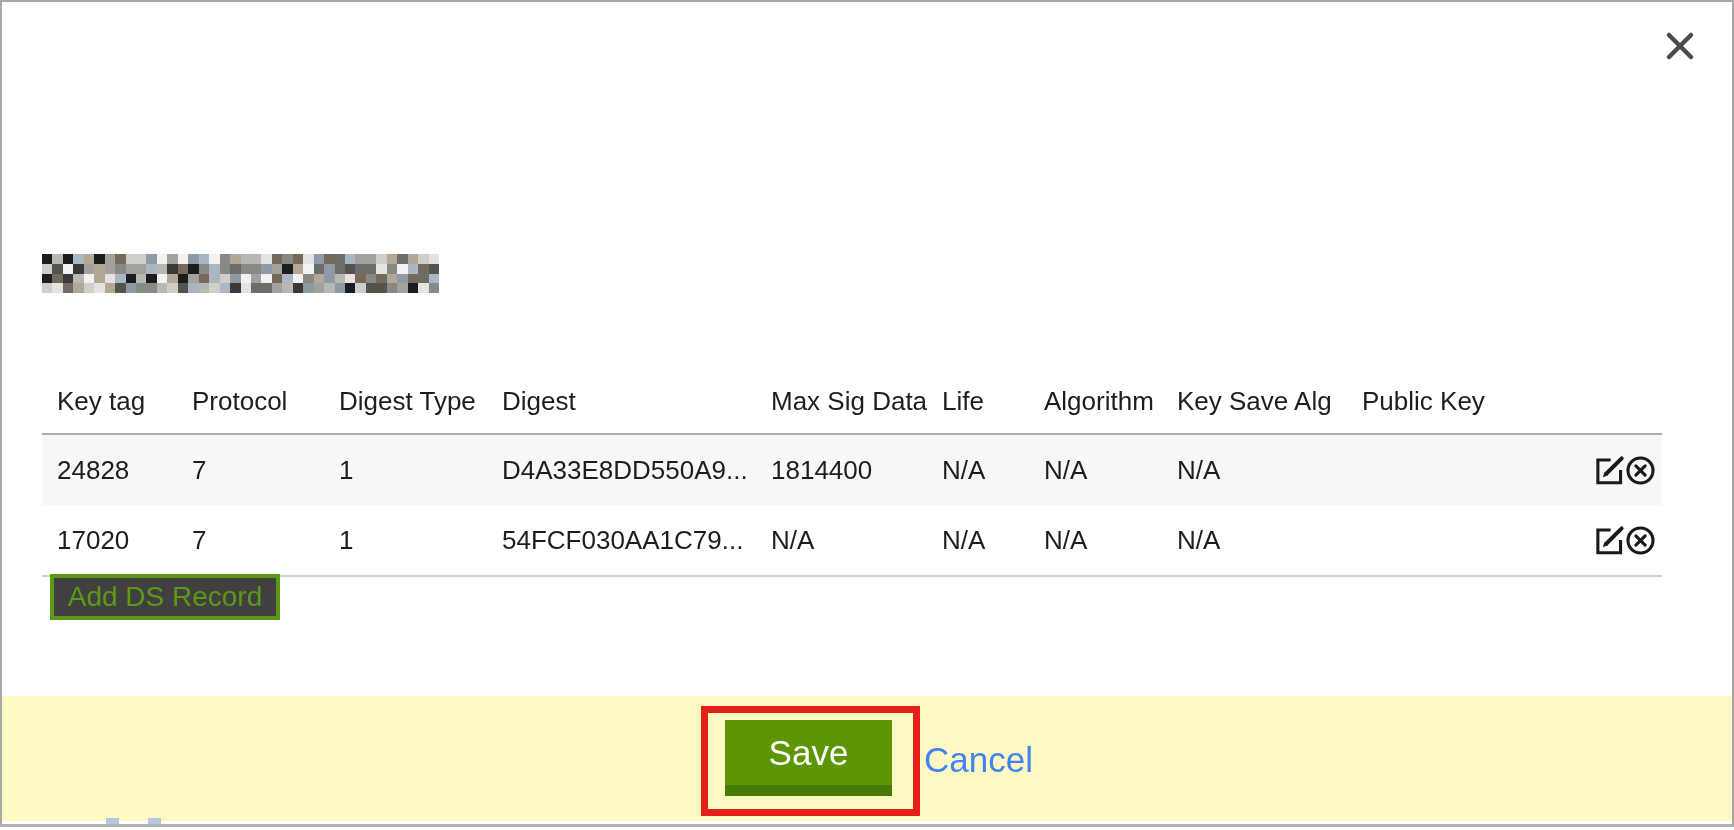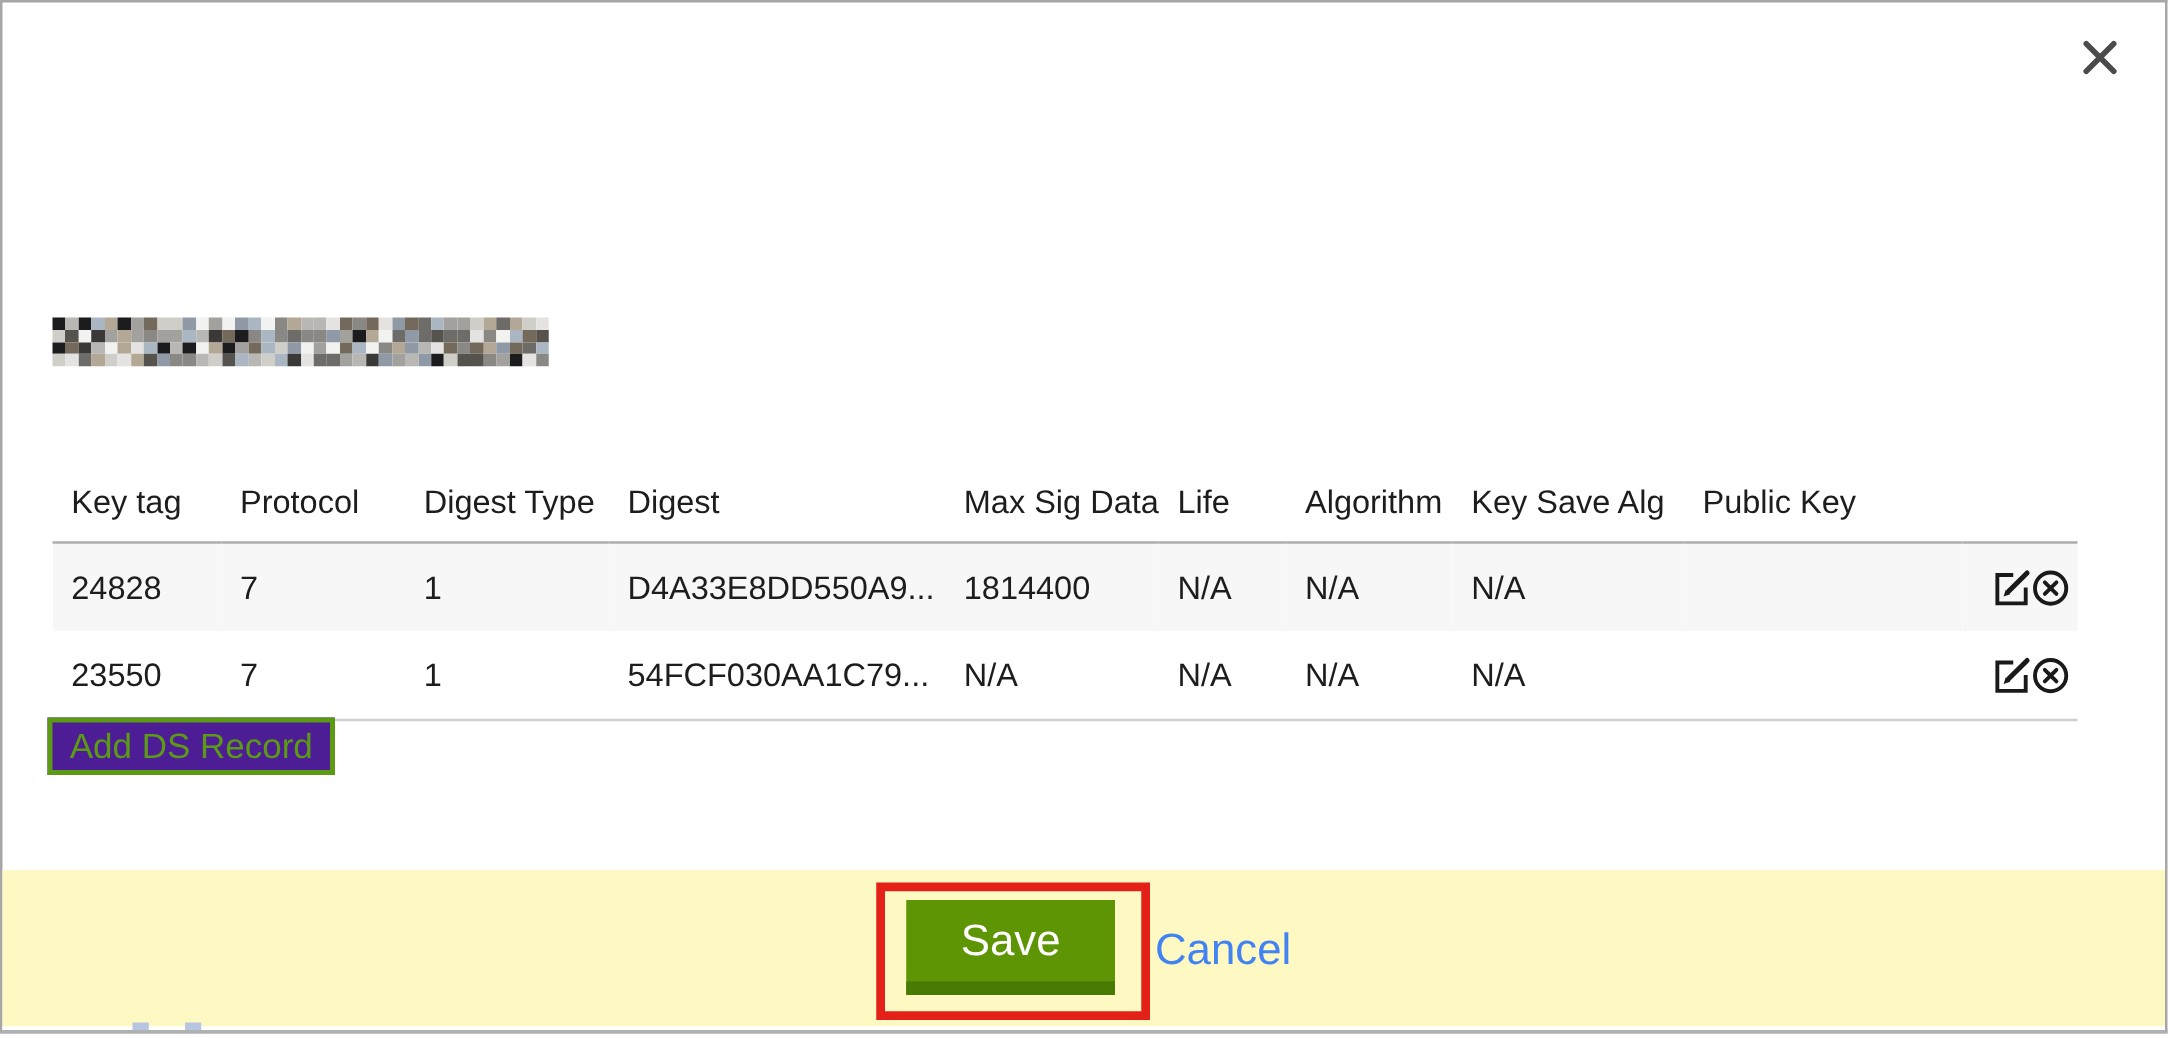--- a/index.html
+++ b/index.html
@@ -75,24 +75,24 @@
   .ds-table tr.row-1 td { background: #ffffff; }
   .ds-table tbody tr:last-child td { border-bottom: 2px solid #d0d0d0; }
   td.actions { text-align: right; padding-right: 6px; }
   .icon-btn {
     background: none; border: none; padding: 0; margin: 0;
     cursor: pointer; vertical-align: middle;
   }
   .icon-btn svg { display: block; }
 
   .add-btn {
-    position: absolute; left: 36px; top: 572px;
+    position: absolute; left: 48px; top: 572px;
     width: 230px; height: 46px;
     box-sizing: border-box;
-    background: #4c1d95;
+    background: #404040;
     border: 4px solid #5c9a16;
     color: #5c9a16;
     font-size: 28px;
     font-family: "Liberation Sans", sans-serif;
     cursor: pointer;
   }
 
   .footer {
     position: absolute; left: 0; bottom: 0;
     width: 100%; height: 128px;
@@ -345,21 +345,21 @@
             <span>
               <svg width="31" height="31" viewBox="0 0 28 28">
                 <circle cx="14" cy="14" r="11.3" fill="none" stroke="#1a1a1a" stroke-width="2.8"></circle>
                 <path d="M9.8 9.8 L18.2 18.2 M18.2 9.8 L9.8 18.2" stroke="#1a1a1a" stroke-width="2.8" stroke-linecap="round"></path>
               </svg>
             </span>
           </button>
         </td>
       </tr>
       <tr class="row-1">
-        <td>23550</td>
+        <td>17020</td>
         <td>7</td>
         <td>1</td>
         <td>54FCF030AA1C79...</td>
         <td>N/A</td>
         <td>N/A</td>
         <td>N/A</td>
         <td>N/A</td>
         <td></td>
         <td class="actions">
           <button class="icon-btn" aria-label="Edit">

